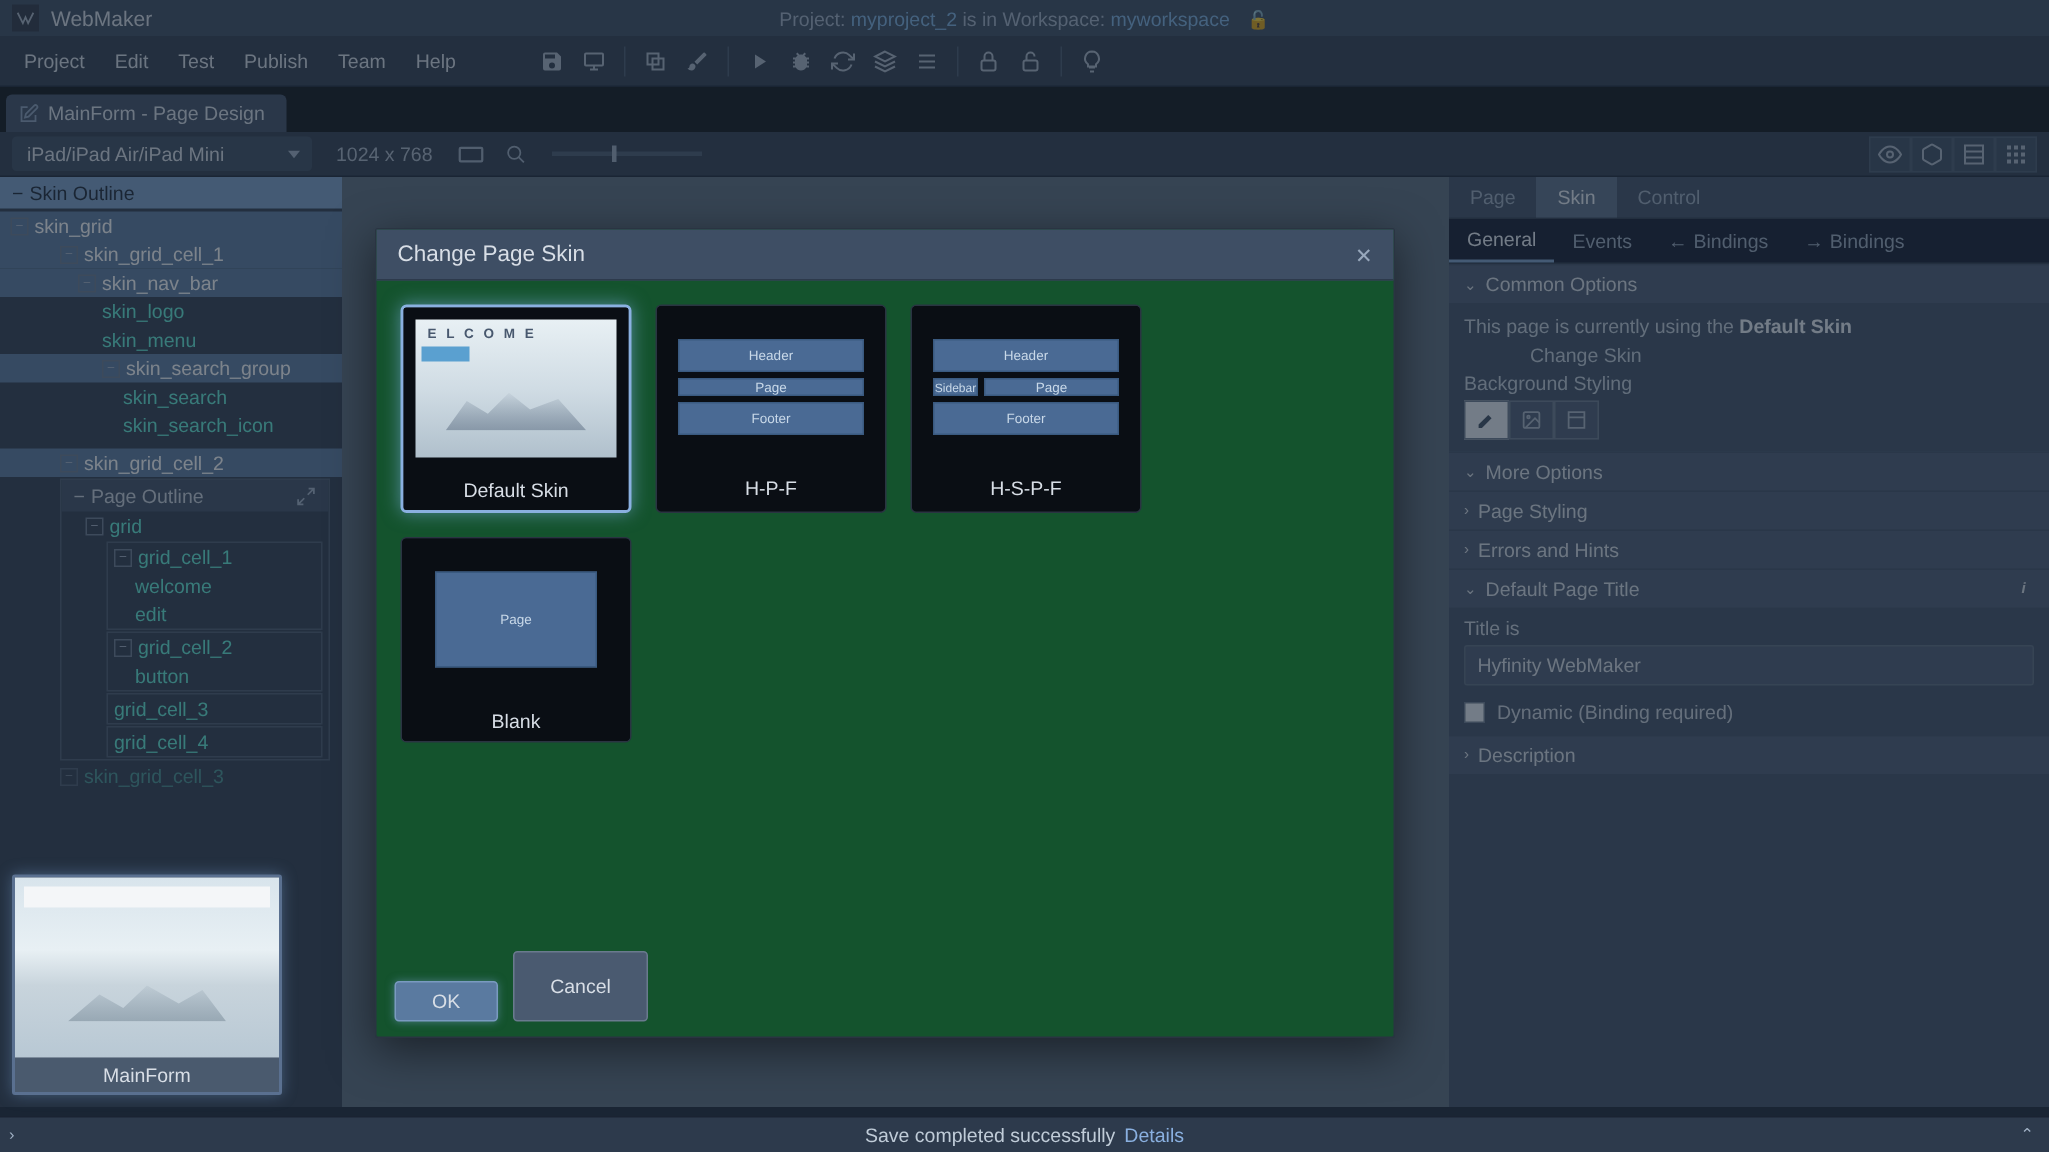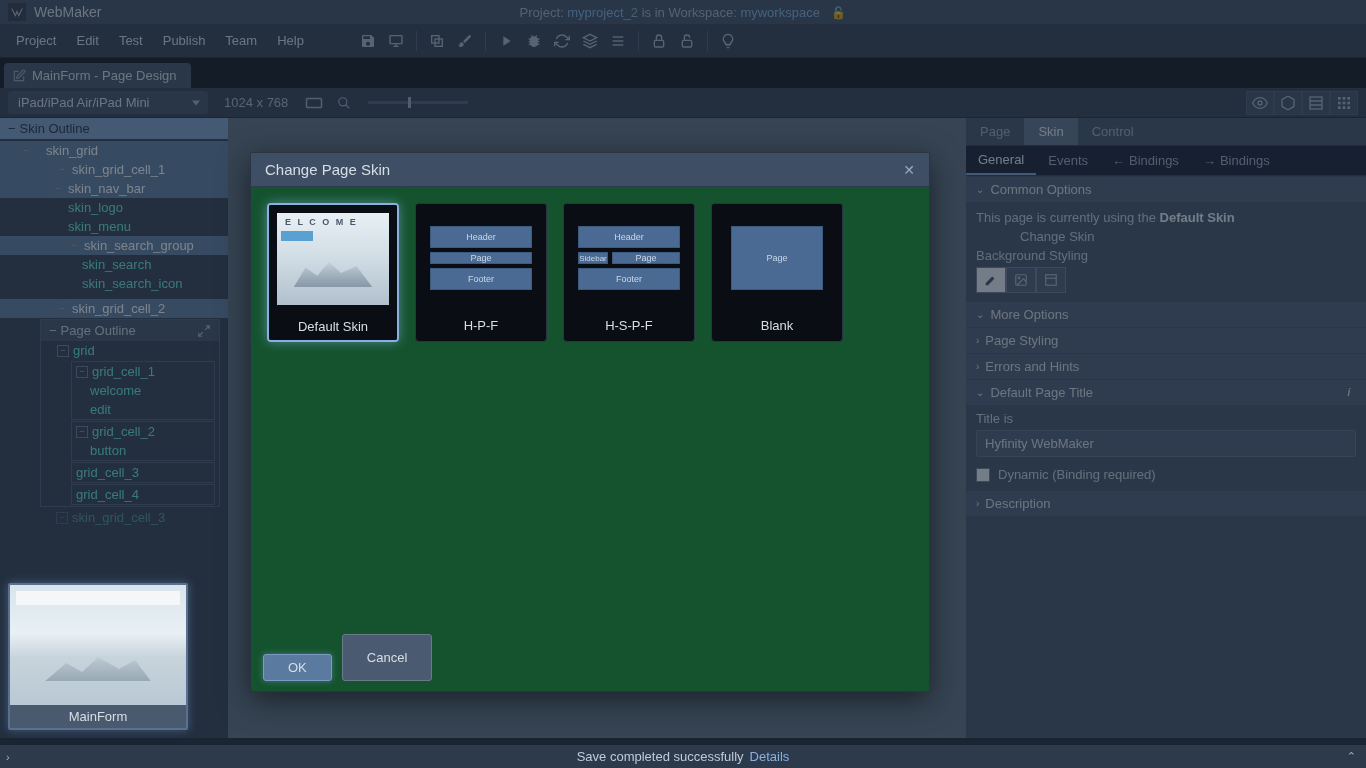--- a/index.html
+++ b/index.html
@@ -46,22 +46,22 @@
 
 .left { width:228px; background:#2d3a4c; overflow:hidden; display:flex; flex-direction:column; }
 .left .outhdr { background:#7aa0c8; color:#1a2332; padding:3px 8px; font-size:13px; display:flex; align-items:center; gap:4px; }
 .left .tree { flex:1; overflow:hidden; padding:2px 0 0 0; }
 .treeitem { display:flex; align-items:center; padding:2px 4px; font-size:13px; cursor:pointer; white-space:nowrap; }
 .treeitem .tg { width:12px; height:12px; border:1px solid #6a7a8e; display:flex; align-items:center; justify-content:center; font-size:9px; margin-right:4px; color:#a0b0c4; line-height:1; }
 .treeitem .lab { color:#5eead4; }
 .treeitem.sel { background:#5a7a9e; }
 .treeitem.sel .lab { color:#fff; }
 .box { border:1px solid #4a5a6e; margin:1px 4px; }
-.pad1 { padding-left:20px;gap:10px; }
-.pad2 { padding-left:56px; }
+.pad1 { padding-left:7px; }
+.pad2 { padding-left:40px; }
 .pad3 { padding-left:52px; }
 .pad4 { padding-left:68px; }
 .pad5 { padding-left:82px; }
 .pohdr { background:#3e4e64; padding:3px 8px; display:flex; align-items:center; justify-content:space-between; }
 .pohdr .expic { width:14px; height:14px; color:#a0b0c4; }
 
 
 .thumb { position:absolute; left:8px; bottom:38px; width:180px; background:#3a4658; border:2px solid #5a7090; border-radius:2px; box-shadow:0 0 10px rgba(120,160,210,0.4); }
 .thumb .timg { height:120px; background:linear-gradient(180deg,#d8e4ec 0%,#e8f0f4 40%,#c8d4dc 60%,#b8c8d4 100%); position:relative; }
 .thumb .timg:before { content:""; position:absolute; top:6px; left:6px; right:6px; height:14px; background:#f4f6f8; }
@@ -96,21 +96,21 @@
 
 
 .dialog { position:absolute; left:250px; top:152px; width:680px; height:540px; background:#14532d; border:1px solid #2a3442; box-shadow:0 8px 30px rgba(0,0,0,0.5); display:flex; flex-direction:column; border-radius:2px; }
 .dialog .dhdr { padding:8px 14px; color:#d8dee6; font-size:15px; display:flex; align-items:center; background:#3e4e64; border-bottom:1px solid #2d3a4c; }
 .dialog .dhdr .dx { margin-left:auto; cursor:pointer; color:#98a8bc; font-size:14px; }
 .dialog .dbody { flex:1; padding:16px; display:flex; flex-wrap:wrap; gap:16px; align-content:flex-start; overflow:auto; }
 .dialog .dfoot { padding:10px 12px; display:flex; gap:10px; }
 .dialog .dfoot button { padding:5px 24px; background:#4a5a70; border:1px solid #6a7a8e; color:#d8dee6; border-radius:3px; cursor:pointer; font-size:13px; }
 .dialog .dfoot button.primary { background:#5a7aa0; border-color:#7a9ac0; box-shadow:0 0 6px rgba(120,160,210,0.5);margin-top:20px; }
 
-.skincard { width:132px; border:1px solid #2a3442; background:#0a0e14; border-radius:4px; overflow:hidden; cursor:pointer; }
+.skincard { width:154px; border:1px solid #2a3442; background:#0a0e14; border-radius:4px; overflow:hidden; cursor:pointer; }
 .skincard.sel { border:2px solid #8ab0e0; box-shadow:0 0 12px rgba(120,170,220,0.6); }
 .skincard .scimg { height:108px; background:#0a0e14; display:flex; align-items:center; justify-content:center; padding:8px; }
 .skincard .sclab { text-align:center; padding:6px; color:#d8dee6; font-size:13px; background:#0a0e14; }
 
 
 .sk-default { width:100%; height:100%; background:linear-gradient(180deg,#e8f0f4 0%,#d0dce4 50%,#b0c0cc 100%); position:relative; }
 .sk-default:before { content:"E L C O M E"; position:absolute; top:4px; left:8px; font-size:9px; letter-spacing:2px; color:#48586e; font-weight:600; }
 .sk-default:after { content:""; position:absolute; bottom:18px; left:15%; right:15%; height:28px; background:linear-gradient(180deg,transparent,#8898a8); clip-path:polygon(0 100%,15% 30%,30% 60%,45% 10%,60% 50%,80% 25%,100% 100%); }
 .sk-default .bar { position:absolute; top:18px; left:4px; width:32px; height:10px; background:#5aa0d0; }
 

